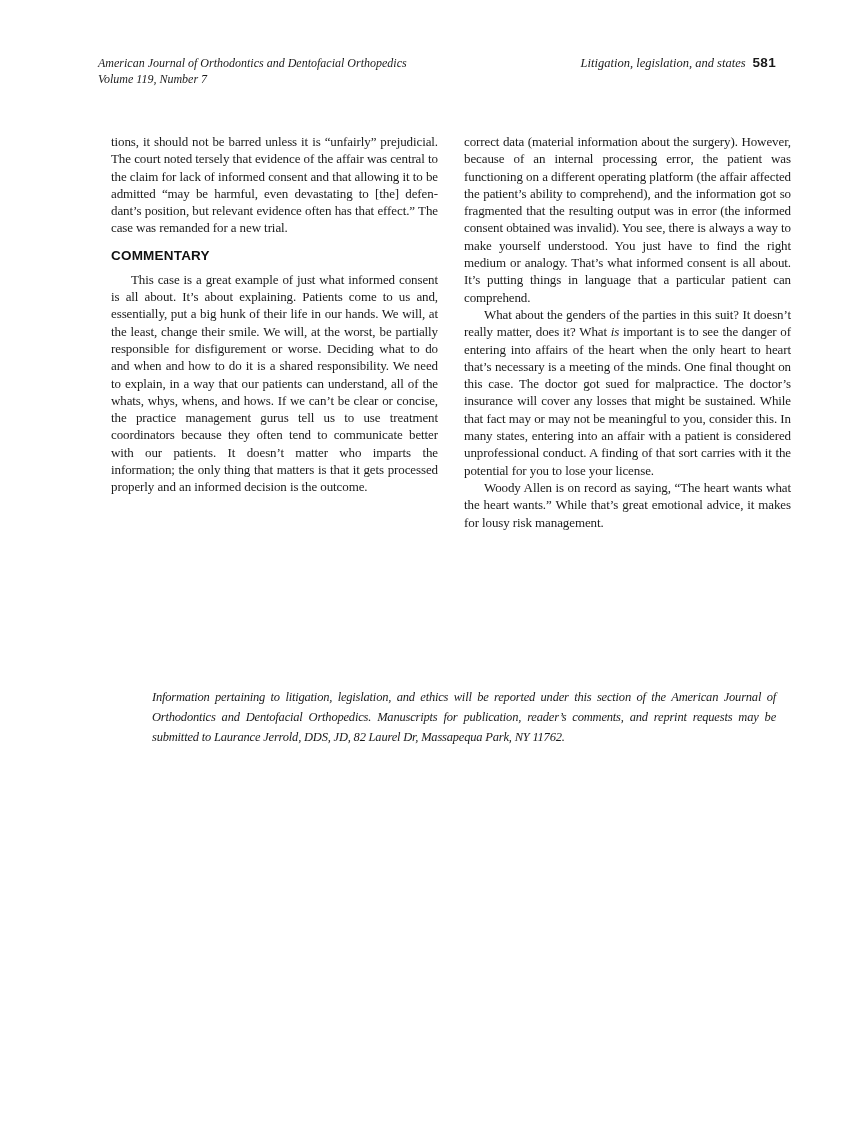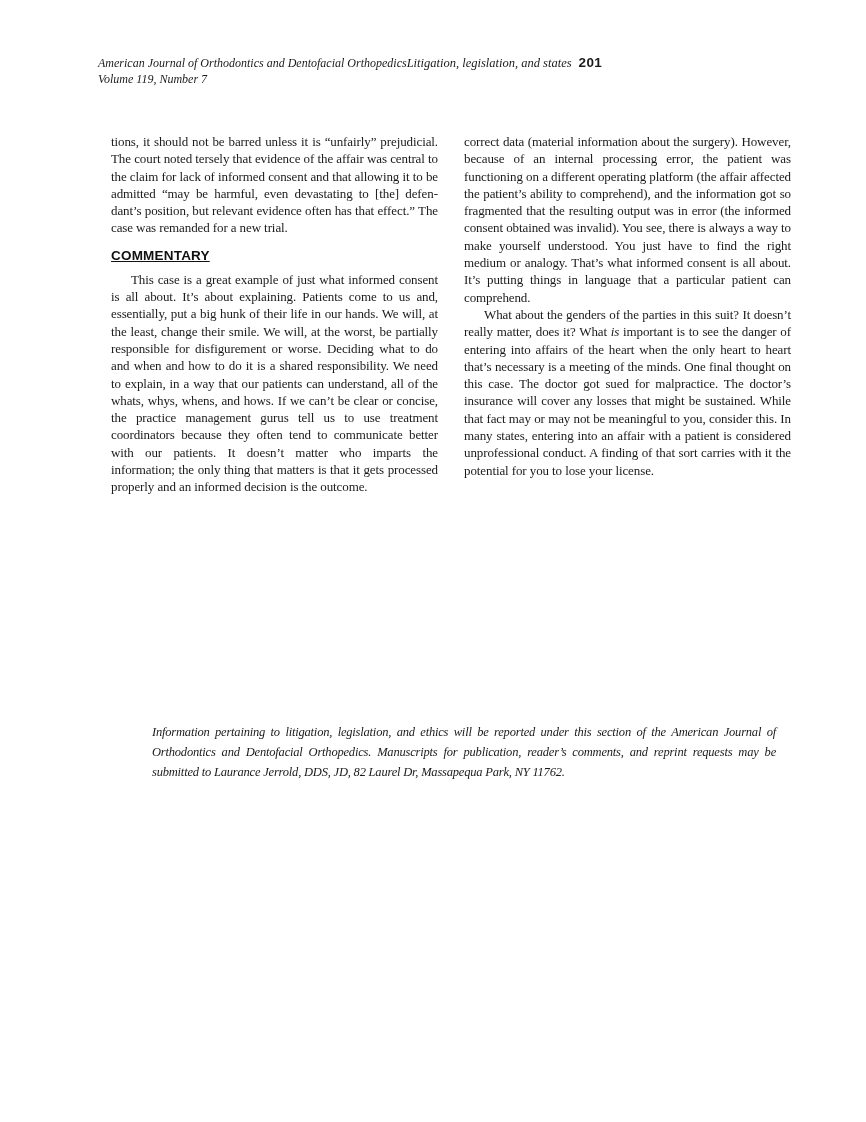--- a/index.html
+++ b/index.html
@@ -13,20 +13,21 @@
     overflow: hidden;
   }
 
   
   .page-header {
     position: absolute;
     top: 55px;
     left: 98px;
     width: 678px;
     display: flex;
+    justify-content: space-between;
     align-items: flex-start;
   }
   .header-left div {
     font: italic 12px/16px "Liberation Serif", serif;
     white-space: nowrap;
   }
   .header-right {
     font: italic 12.5px/16px "Liberation Serif", serif;
     white-space: nowrap;
     text-align: right;
@@ -56,57 +57,57 @@
     letter-spacing: -0.1px;
     hyphens: manual;
     -webkit-hyphens: manual;
   }
   .col p.indent { text-indent: 20px; }
   h2.commentary {
     font: bold 13.5px/14px "Liberation Sans", sans-serif;
     color: #111111;
     margin: 12px 0 8px 0;
     letter-spacing: 0.2px;
-    text-decoration: underline;
   }
   .col em { }
 
   
   .editorial-note {
     position: absolute;
-    top: 722px;
+    top: 687px;
     left: 152px;
     width: 624px;
     font: italic 12.5px/20px "Liberation Serif", serif;
     text-align: justify;
     letter-spacing: -0.2px;
   }
 </style>
 </head>
 <body>
 
 <div class="page">
 
   <div class="page-header">
     <div class="header-left">
       <div>American Journal of Orthodontics and Dentofacial Orthopedics</div>
       <div>Volume 119, Number 7</div>
     </div>
     <div class="header-right">
-      <span>Litigation, legislation, and states</span><span class="page-num">201</span>
+      <span>Litigation, legislation, and states</span><span class="page-num">581</span>
     </div>
   </div>
 
   <div class="article-body">
     <div class="col">
       <p>tions, it should not be barred unless it is “unfairly” prejudicial. The court noted tersely that evidence of the affair was central to the claim for lack of informed consent and that allowing it to be admitted “may be harmful, even devastating to [the] defen­dant’s position, but relevant evidence often has that effect.” The case was remanded for a new trial.</p>
       <h2 class="commentary">COMMENTARY</h2>
       <p class="indent">This case is a great example of just what informed consent is all about. It’s about explaining. Patients come to us and, essentially, put a big hunk of their life in our hands. We will, at the least, change their smile. We will, at the worst, be partially responsible for dis­figurement or worse. Deciding what to do and when and how to do it is a shared responsibility. We need to explain, in a way that our patients can understand, all of the whats, whys, whens, and hows. If we can’t be clear or concise, the practice management gurus tell us to use treatment coordinators because they often tend to communicate better with our patients. It doesn’t mat­ter who imparts the information; the only thing that matters is that it gets processed properly and an informed decision is the outcome.</p>
     </div>
     <div class="col">
       <p>correct data (material information about the surgery). However, because of an internal processing error, the patient was functioning on a different operating plat­form (the affair affected the patient’s ability to com­prehend), and the information got so fragmented that the resulting output was in error (the informed consent obtained was invalid). You see, there is always a way to make yourself understood. You just have to find the right medium or analogy. That’s what informed con­sent is all about. It’s putting things in language that a particular patient can comprehend.</p>
       <p class="indent"><span>What about the genders of the parties in this suit? It doesn’t really matter, does it? What </span><em>is</em><span> important is to see the danger of entering into affairs of the heart when the only heart to heart that’s necessary is a meet­ing of the minds. One final thought on this case. The doctor got sued for malpractice. The doctor’s insur­ance will cover any losses that might be sustained. While that fact may or may not be meaningful to you, consider this. In many states, entering into an affair with a patient is considered unprofessional conduct. A finding of that sort carries with it the potential for you to lose your license.</span></p>
+      <p class="indent">Woody Allen is on record as saying, “The heart wants what the heart wants.” While that’s great emo­tional advice, it makes for lousy risk management.</p>
     </div>
   </div>
 
   <div class="editorial-note">Information pertaining to litigation, legislation, and ethics will be reported under this section of the American Journal of Orthodontics and Dentofacial Orthopedics. Manuscripts for publication, reader’s comments, and reprint requests may be submitted to Laurance Jerrold, DDS, JD, 82 Laurel Dr, Massapequa Park, NY 11762.</div>
 
 </div>
 
 </body></html>

